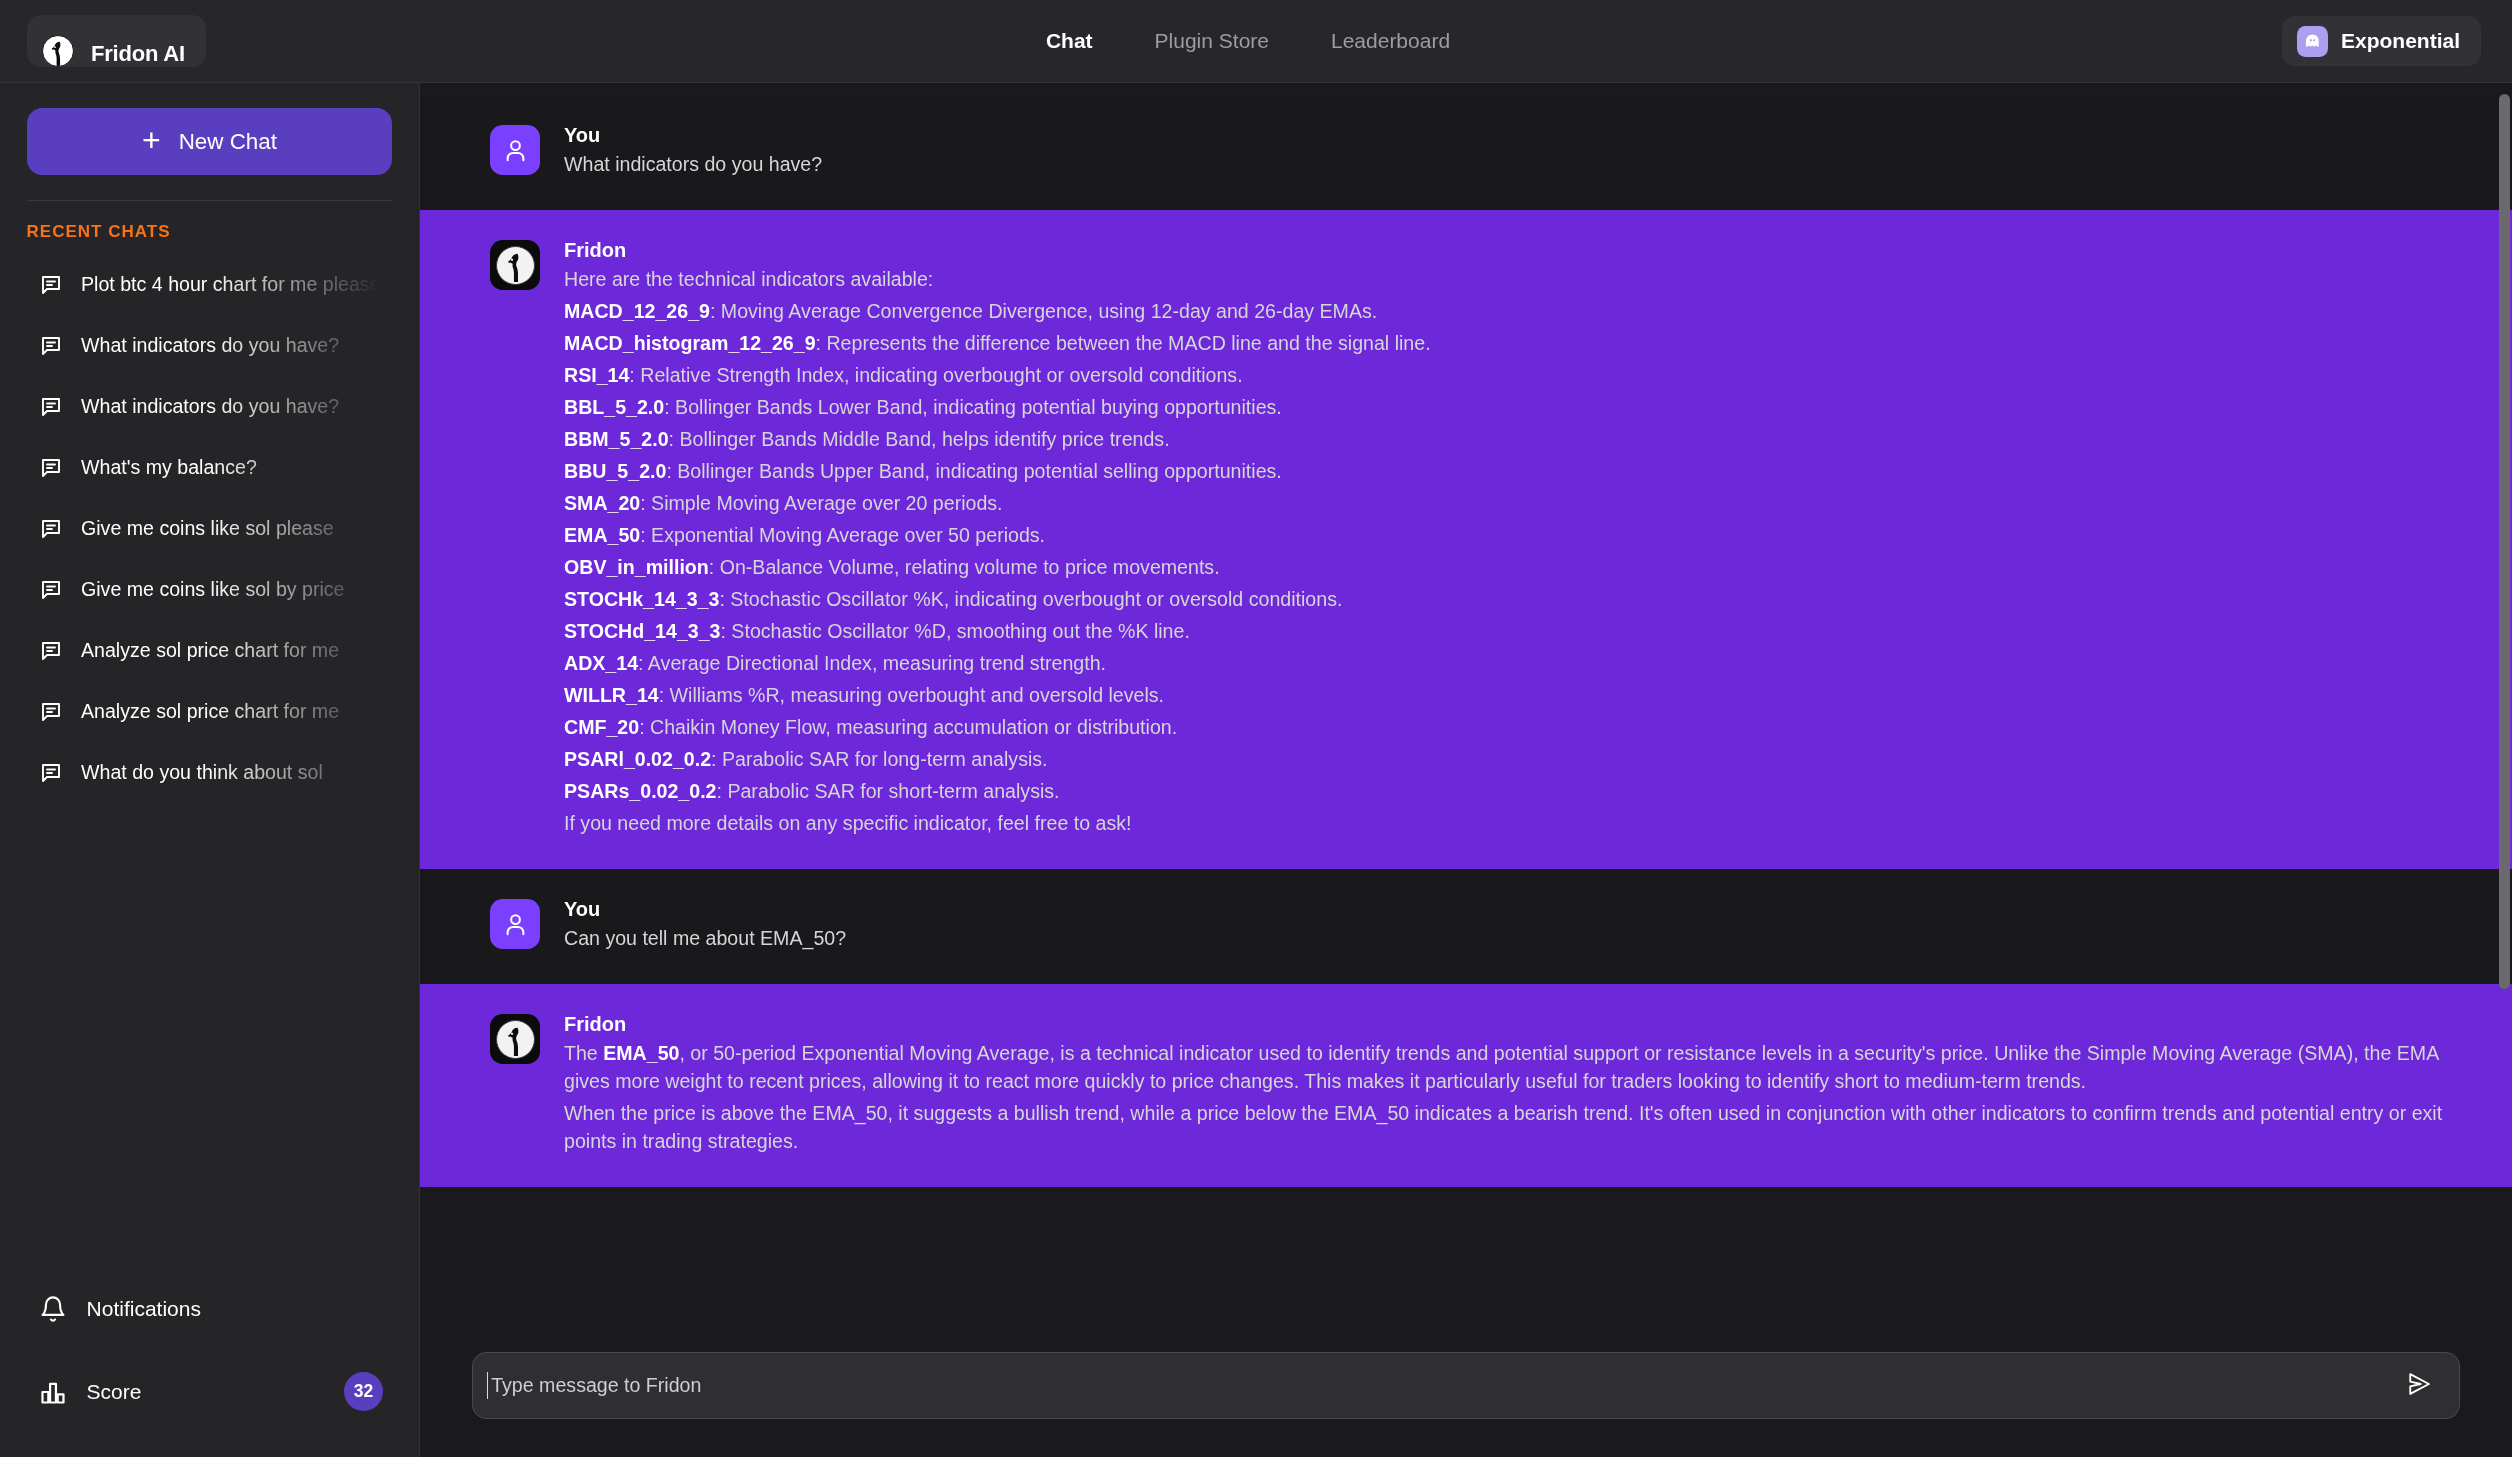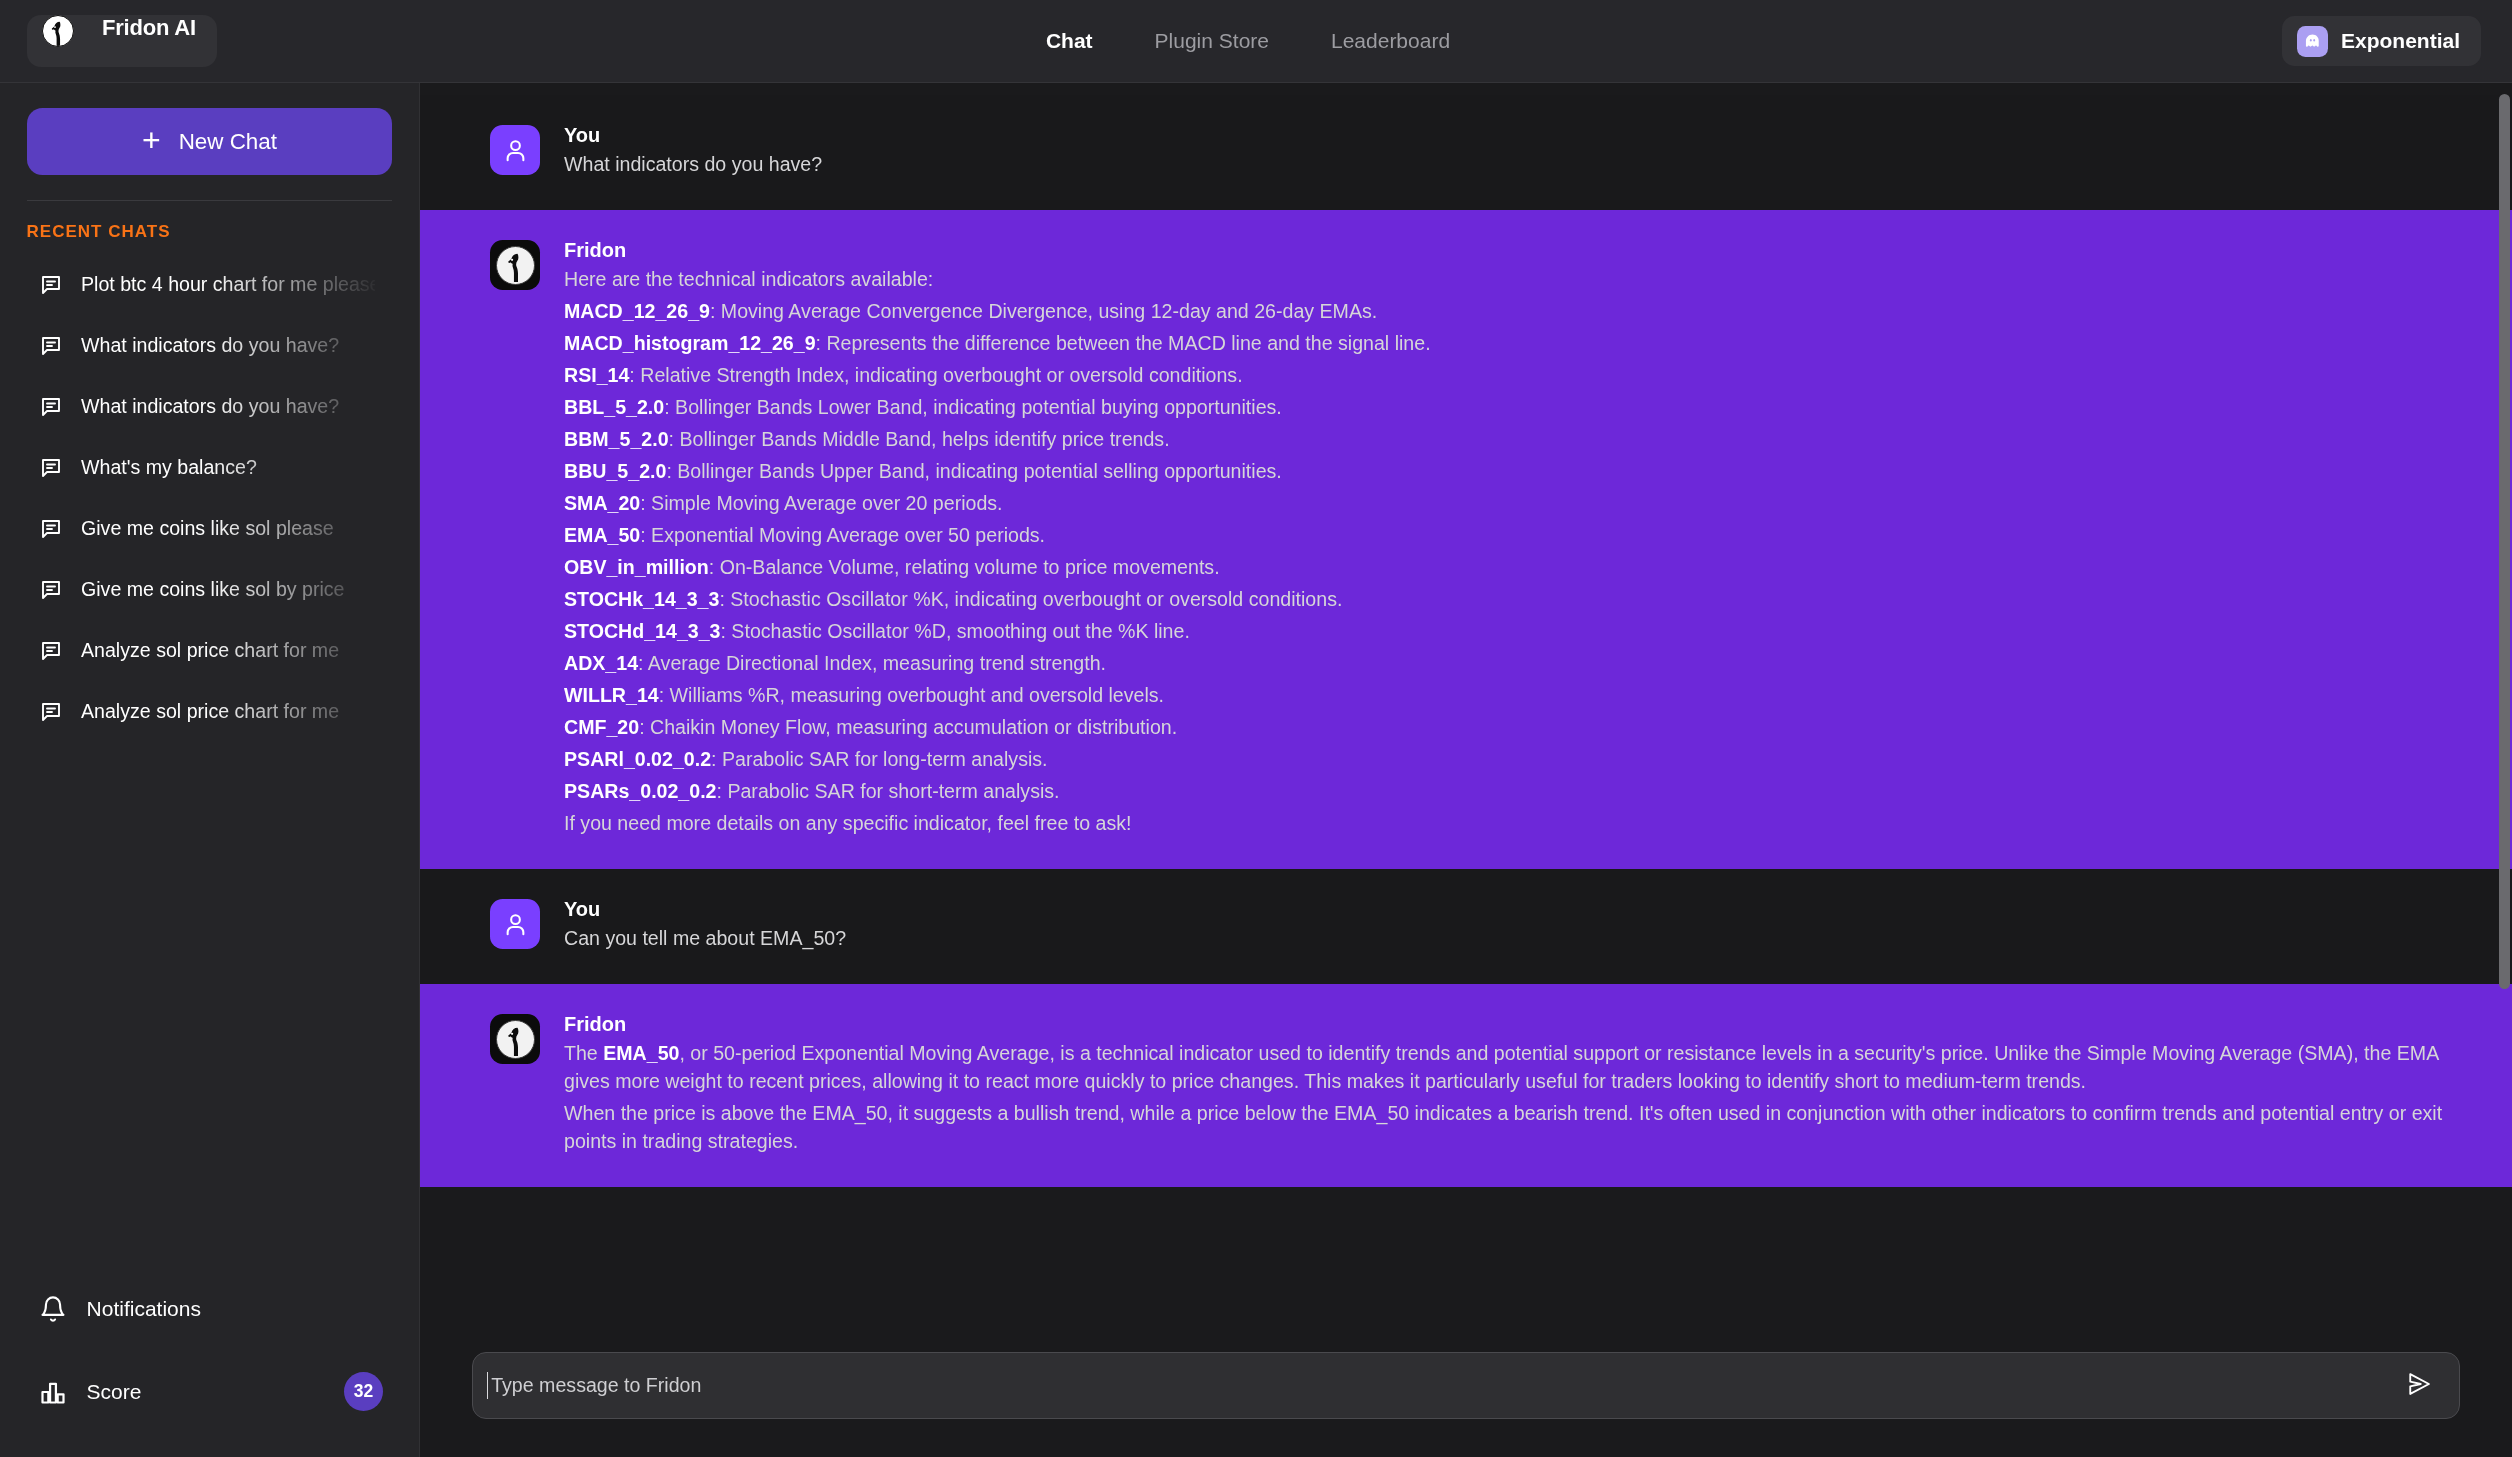--- a/index.html
+++ b/index.html
@@ -30,22 +30,22 @@
     background: #27272b;
     border-bottom: 0.7px solid #343438;
     display: flex;
     align-items: center;
   }
 
   .brand {
     margin-left: 26.6px;
     height: 52px;
     display: flex;
-    align-items: flex-start;
-    gap: 28px;
+    align-items: flex-end;
+    gap: 17px;
     padding: 0 21px 0 15.4px;
     background: #323236;
     border-radius: 14px;
   }
   .brand-logo {
     width: 32px; height: 32px;
     border-radius: 50%;
     background: #fff;
     display: flex; align-items: center; justify-content: center;
     overflow: hidden;
@@ -474,20 +474,30 @@
           <span class="chat-icon">
             <svg width="24" height="24" viewBox="0 0 24 24" fill="none" stroke="#ffffff" stroke-width="1.9" stroke-linecap="round" stroke-linejoin="round">
               <path d="M4 4h16v12H8l-4 4z"></path>
                 <line x1="8" y1="8.5" x2="16" y2="8.5"></line>
                 <line x1="8" y1="12" x2="13" y2="12"></line>
             </svg>
           </span>
           <span class="chat-label">Analyze sol price chart for me</span>
         </div>
 
+        <div class="chat-item">
+          <span class="chat-icon">
+            <svg width="24" height="24" viewBox="0 0 24 24" fill="none" stroke="#ffffff" stroke-width="1.9" stroke-linecap="round" stroke-linejoin="round">
+              <path d="M4 4h16v12H8l-4 4z"></path>
+                <line x1="8" y1="8.5" x2="16" y2="8.5"></line>
+                <line x1="8" y1="12" x2="13" y2="12"></line>
+            </svg>
+          </span>
+          <span class="chat-label">What do you think about sol</span>
+        </div>
 
       </div>
 
       <div class="sidebar-footer">
         <div class="footer-item">
           <span class="footer-icon">
             <svg width="28" height="28" viewBox="0 0 24 24" fill="none" stroke="#ffffff" stroke-width="1.8" stroke-linecap="round" stroke-linejoin="round">
               <path d="M18 8A6 6 0 0 0 6 8c0 7-3 9-3 9h18s-3-2-3-9"></path>
               <path d="M13.73 21a2 2 0 0 1-3.46 0"></path>
             </svg>

